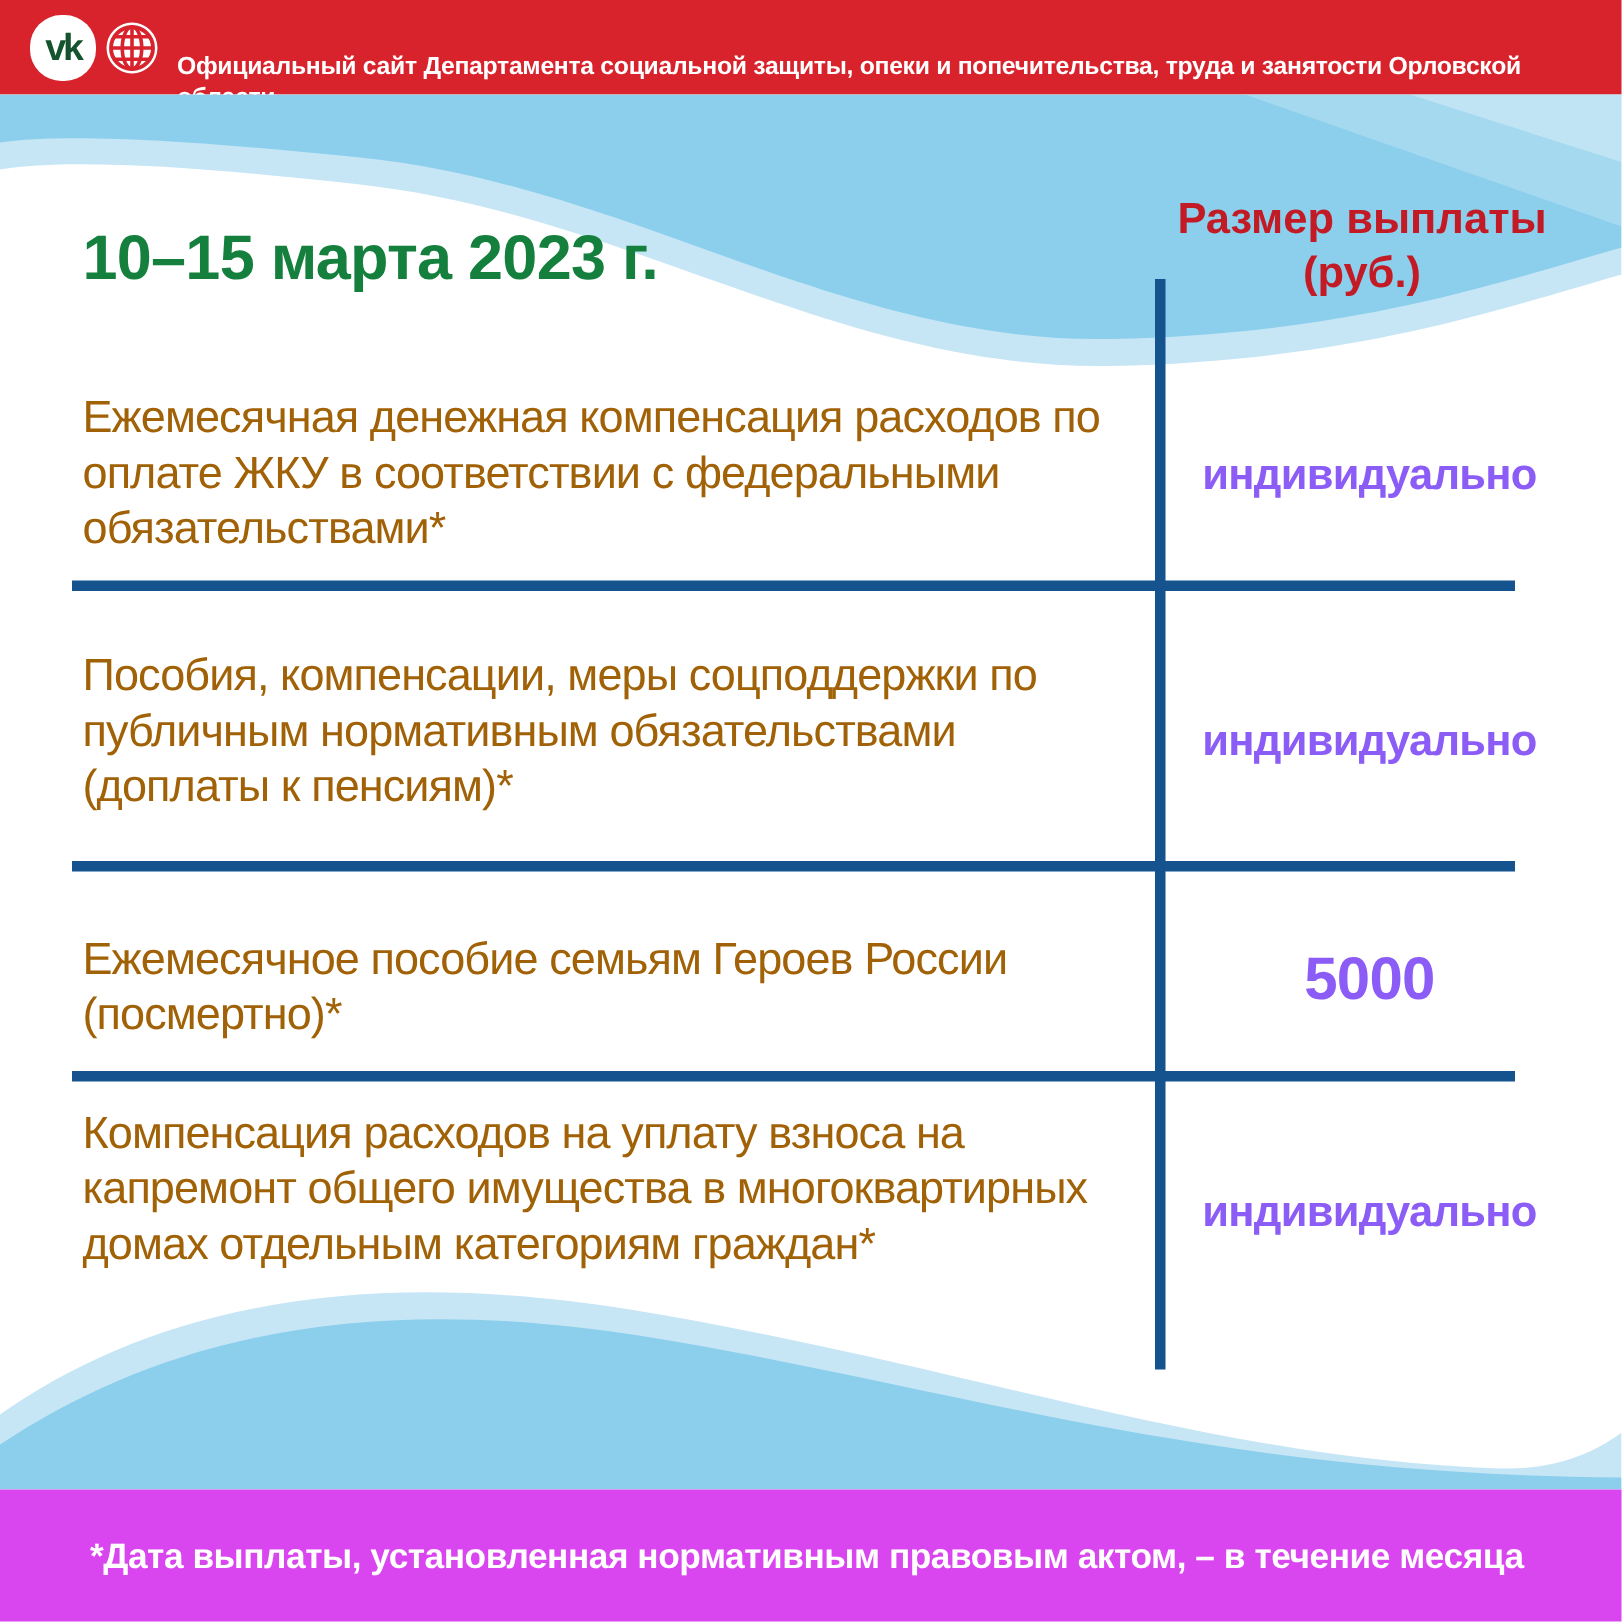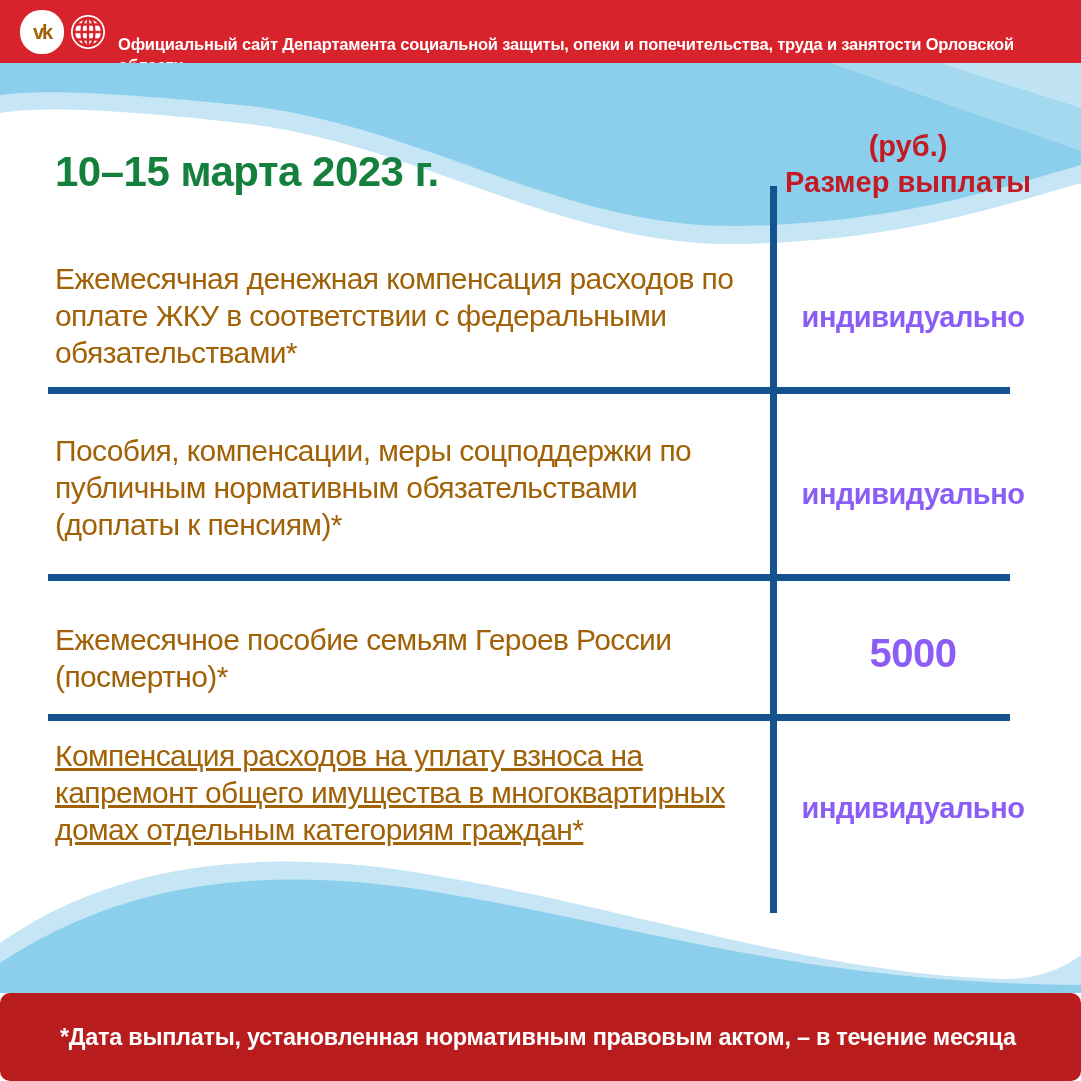--- a/index.html
+++ b/index.html
@@ -10,21 +10,21 @@
   }
   
   .header-bar{
     position:absolute;left:0;top:0;width:1081px;height:63px;
     background:#D8232C;display:flex;align-items:center;
   }
   .vk-badge{
     position:absolute;left:20px;top:10px;width:44px;height:44px;
     background:#ffffff;border-radius:21px;
     display:flex;align-items:center;justify-content:center;
-    color:#a16207;font-weight:800;font-size:20px;letter-spacing:-2px;
+    color:#14532d;font-weight:800;font-size:25px;letter-spacing:-2px;
   }
   .globe-badge{position:absolute;left:66px;top:10px;width:44px;height:44px;}
   .header-text{
     position:absolute;left:118px;top:10px;width:950px;
     color:#ffffff;font-size:16.5px;font-weight:700;line-height:21px;
     letter-spacing:-0.2px;
     margin-top:24px;
   }
   .header-text .hl2{font-weight:700;}
   
@@ -45,35 +45,35 @@
   .h-line{position:absolute;left:48px;width:962px;height:7px;background:#15538F;z-index:3;}
   .h-line.l1{top:387px;}
   .h-line.l2{top:574px;}
   .h-line.l3{top:714px;}
   
   .row-desc{
     position:absolute;left:55px;width:705px;
     color:#a16207;font-size:30px;line-height:37px;letter-spacing:-0.6px;
     z-index:4;
   }
-  .r1{top:260px;} .r2{top:432px;} .r3{top:610px;margin-top:11px;} .r4{top:737px;text-decoration:underline;}
+  .r1{top:260px;} .r2{top:432px;} .r3{top:610px;margin-top:11px;} .r4{top:737px;}
   .row-amount{
     position:absolute;left:782px;width:262px;
     display:flex;align-items:center;justify-content:center;
     color:#8b5cf6;font-size:29px;font-weight:800;letter-spacing:-0.5px;
     z-index:4;text-align:center;
   }
   .a1{top:256px;height:122px;}
   .a2{top:426px;height:136px;}
   .a3{top:604px;height:98px;font-size:40px;}
   .a4{top:732px;height:152px;}
   
   .footer-bar{
     position:absolute;left:0;top:993px;width:1081px;height:88px;
-    background:#b91c1c;display:flex;align-items:center;z-index:5;border-radius:10px;
+    background:#d946ef;display:flex;align-items:center;z-index:5;
   }
   .footnote{
     padding-left:60px;color:#ffffff;font-size:23.5px;font-weight:700;
     letter-spacing:-0.3px;
   }
 </style>
 </head>
 <body>
 
 <div class="header-bar">
@@ -96,22 +96,22 @@
 
 <svg class="top-wave" viewBox="0 0 1081 220" preserveAspectRatio="none">
   <path d="M0,0 H1081 V120 C1000,143 900,178 740,181 C560,184 420,80 240,60 C140,49 50,42 0,50 Z" fill="#C6E6F6"></path>
   <path d="M0,0 H1081 V102 C1000,125 900,160 740,163 C560,166 420,60 240,42 C140,32 50,25 0,32 Z" fill="#8CCFEC"></path>
   <path d="M830,0 L1081,0 L1081,88 Z" fill="#ffffff" opacity="0.22"></path>
   <path d="M940,0 L1081,0 L1081,45 Z" fill="#ffffff" opacity="0.30"></path>
 </svg>
 
 <div class="main-title">10–15 марта 2023 г.</div>
 <div class="col-header">
+  <div>Размер выплаты</div>
   <div>(руб.)</div>
-  <div>Размер выплаты</div>
 </div>
 
 <div class="v-line"></div>
 <div class="h-line l1"></div>
 <div class="h-line l2"></div>
 <div class="h-line l3"></div>
 
 <div class="row-desc r1">Ежемесячная денежная компенсация расходов по оплате ЖКУ в соответствии с федеральными обязательствами*</div>
 <div class="row-amount a1">индивидуально</div>
 

